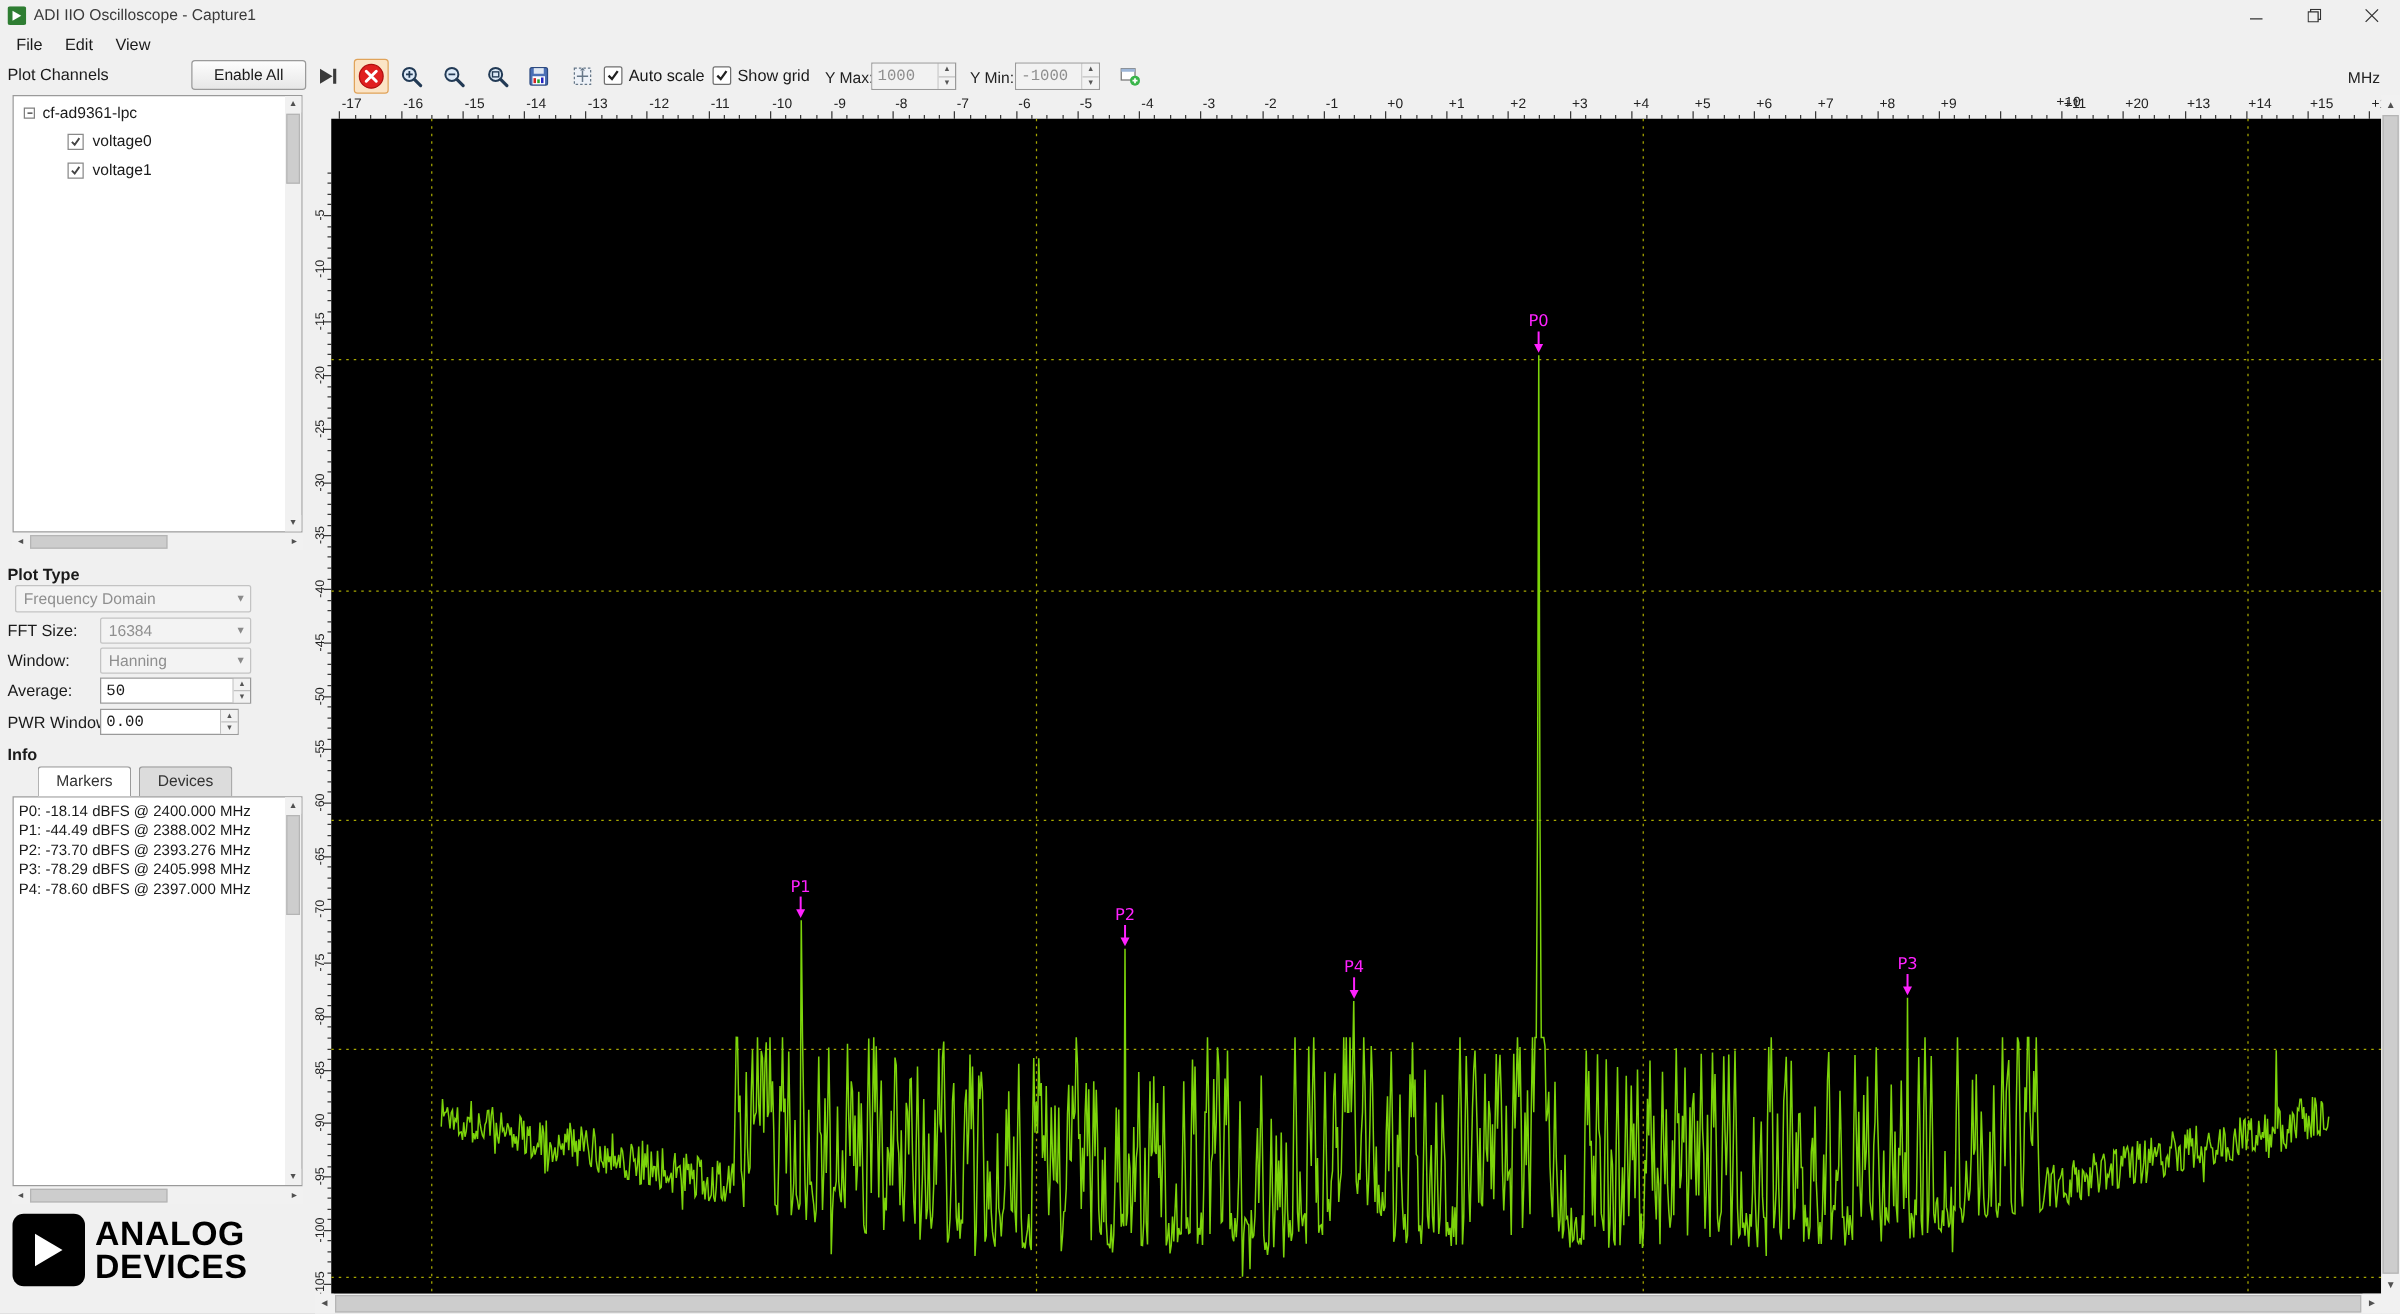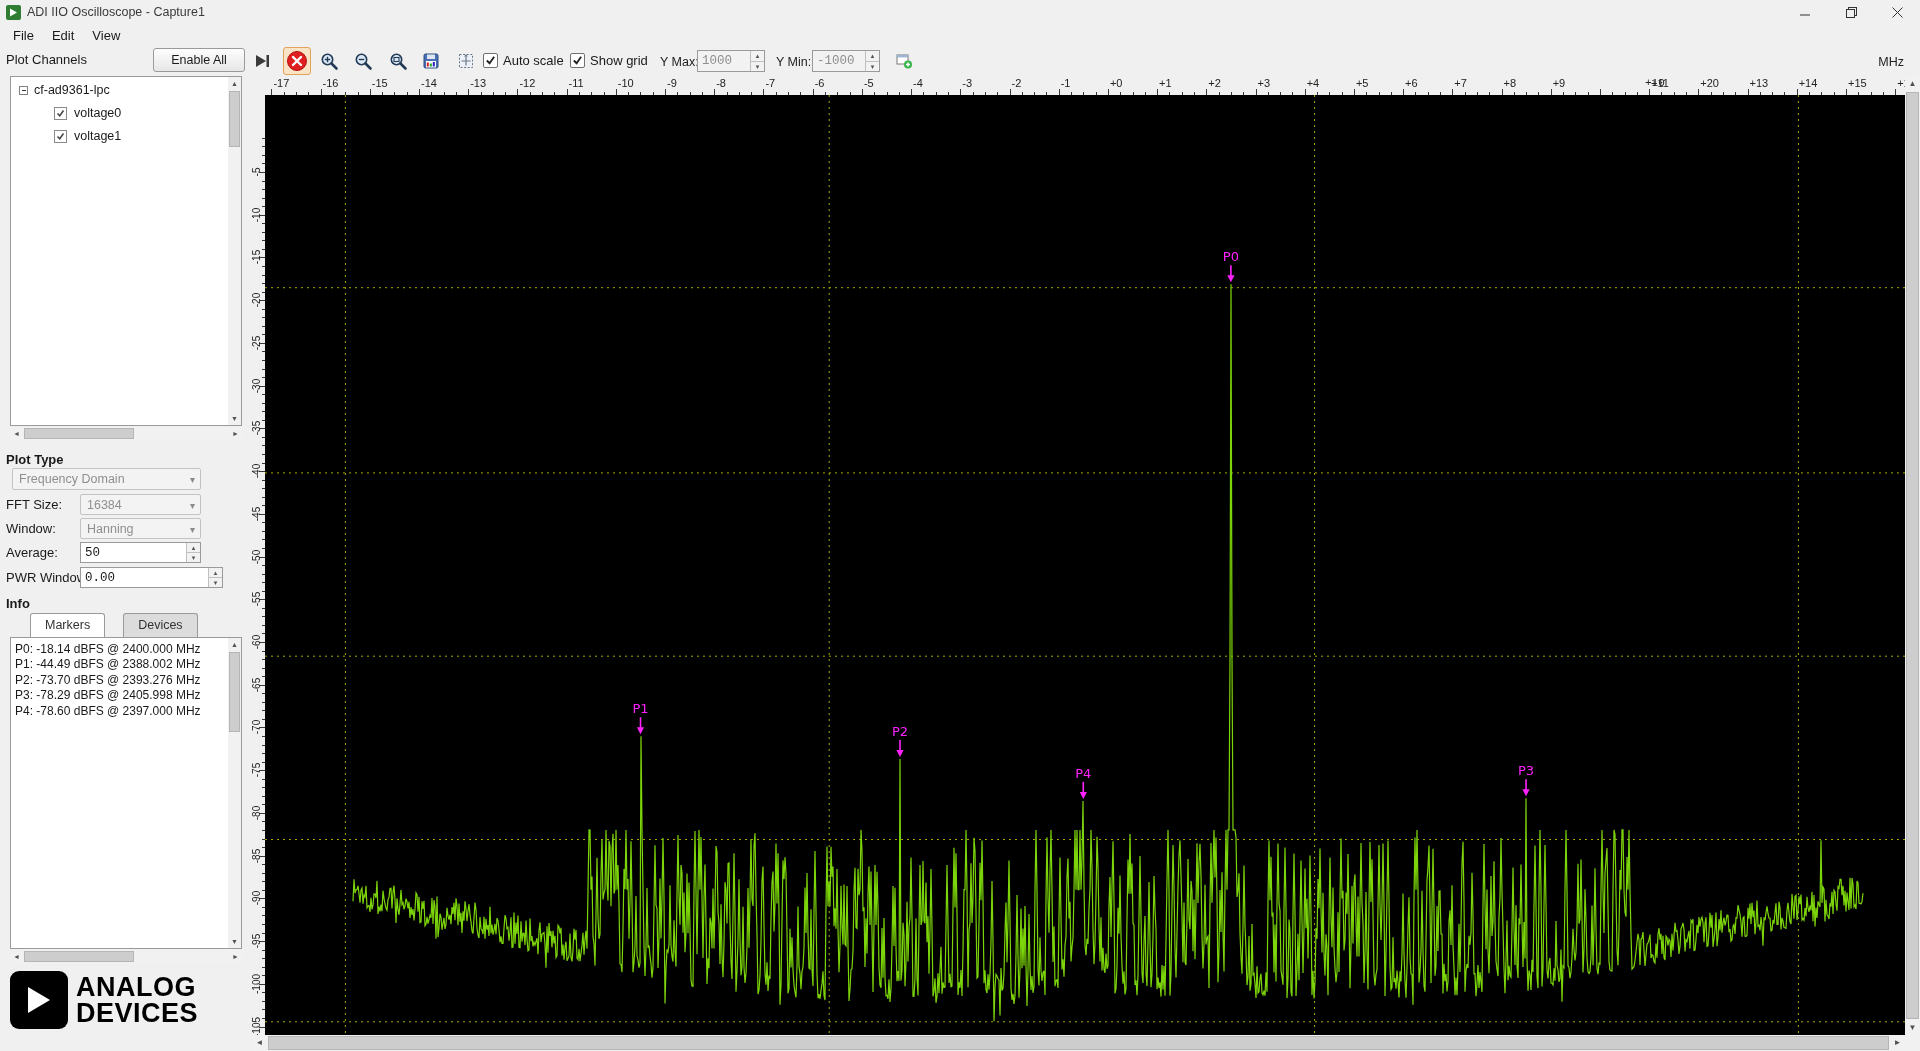--- a/index.html
+++ b/index.html
@@ -50,21 +50,21 @@
   .tree-row{display:flex;align-items:center;margin:9px 0 0 43px;font-size:12.5px}
   .cbox{width:13px;height:13px;border:1px solid #8a8a8a;background:#fff;margin-right:7px;display:inline-flex;align-items:center;justify-content:center}
 
   .sb-track{position:absolute;background:#f1f1f1}
   .sb-arrow{position:absolute;display:flex;align-items:center;justify-content:center;color:#505050;background:#f1f1f1}
   .sb-arrow.s13{width:13px;height:13px;font-size:7px}
   .sb-arrow.s15{width:15px;height:15px;font-size:8px}
   .sb-thumb{position:absolute;background:#cdcdcd;border:1px solid #b5b5b5}
 
   #info-tabs{position:absolute;left:10px;top:613px;width:232px;height:24px;display:flex;padding-left:20px;align-items:flex-end}
-  .tab{padding:4px 14px 5px;font-size:12.5px;border:1px solid #9a9a9a;border-bottom:none;background:#dcdcdc;border-radius:3px 3px 0 0;margin-right:18px;color:#333}
+  .tab{padding:4px 14px 5px;font-size:12.5px;border:1px solid #9a9a9a;border-bottom:none;background:#dcdcdc;border-radius:3px 3px 0 0;margin-right:6px;color:#333}
   .tab.active{background:#fff;position:relative;z-index:2}
 
   #marker-list-panel{position:absolute;left:10px;top:637px;width:232px;height:312px;background:#fff;border:1px solid #9a9a9a}
   #marker-list{position:absolute;left:4px;top:4px;right:16px;font-size:12px;line-height:15.4px;white-space:nowrap;overflow:hidden}
 
   #logo{position:absolute;left:10px;top:971px;display:flex;align-items:center}
   #logo-mark{width:58px;height:58px;background:#000;border-radius:9px;display:flex;align-items:center;justify-content:center}
   #logo-text{margin-left:8px;font-weight:800;font-size:27px;line-height:26px;color:#000;letter-spacing:0.5px}
 
   
@@ -274,21 +274,21 @@
 <span class="side-label" style="top:545px">Average:</span>
 <div class="spin" style="left:80px;top:542px;width:121px;height:21px">
   <input value="50" style="">
   <div class="spin-btns">
       <div class="sbn">▴</div>
       <div class="sbn">▾</div>
     </div>
 </div>
 
 <span class="side-label" style="top:570px">PWR Window:</span>
-<div class="spin" style="left:80px;top:567px;width:143px;height:21px">
+<div class="spin" style="left:80px;top:567px;width:111px;height:21px">
   <input value="0.00" style="">
   <div class="spin-btns">
       <div class="sbn">▴</div>
       <div class="sbn">▾</div>
     </div>
 </div>
 
 <span class="side-label bold" style="top:596px">Info</span>
 <div id="info-tabs">
     <div class="tab active">Markers</div>

